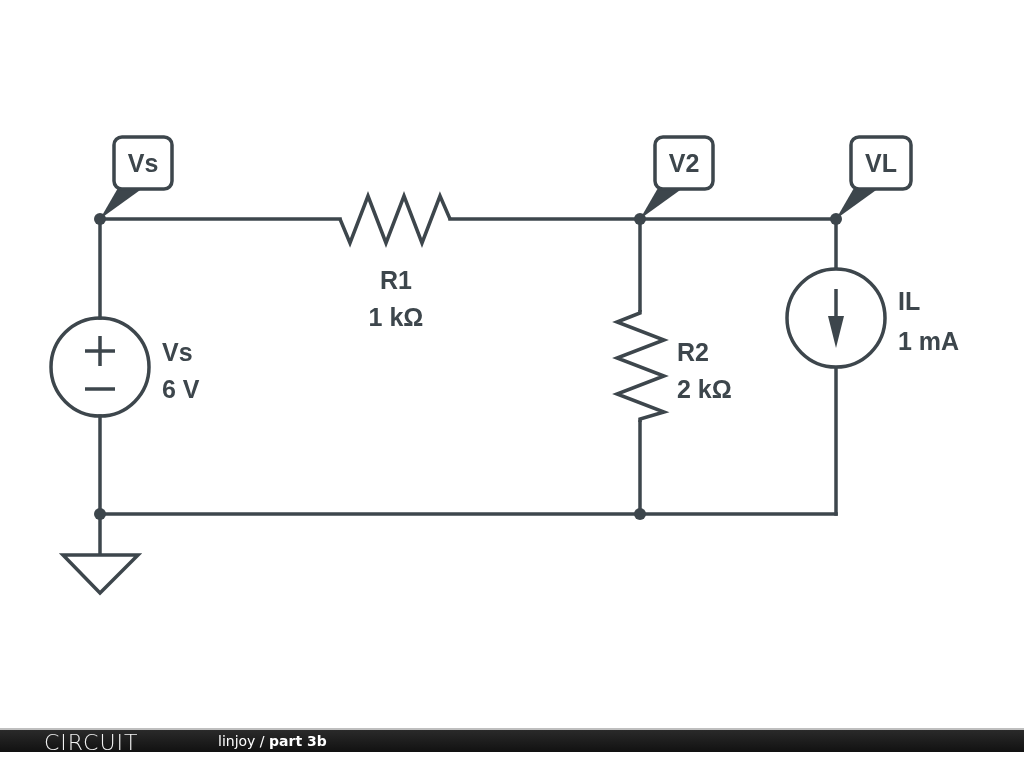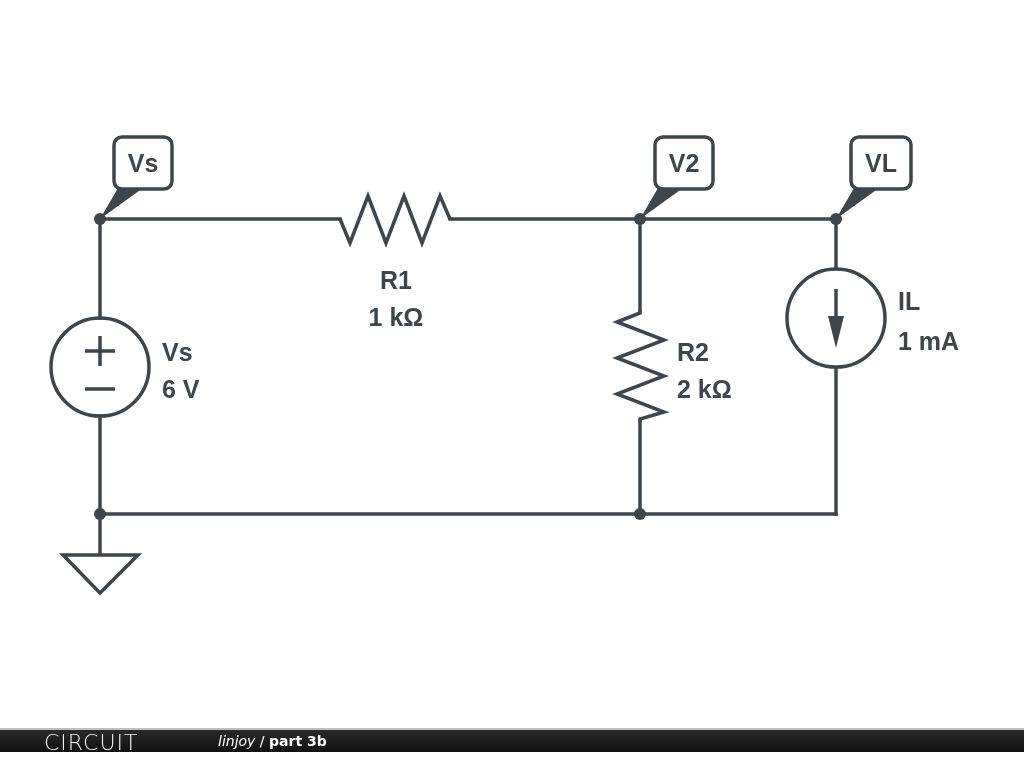--- a/index.html
+++ b/index.html
@@ -13,21 +13,21 @@
   .tag-text { font-family: "Liberation Sans", sans-serif; font-weight: bold; font-size: 25px; fill: #3d464c; text-anchor: middle; }
   .footer { position: absolute; left: 0; top: 728px; width: 1024px; height: 24px;
             background: linear-gradient(#2a2a2a, #111111); border-top: 2px solid #bfbfbf; box-sizing: border-box; }
   .logo { position: absolute; left: 40px; top: 2px; width: 140px; height: 38px; }
   .logo-top { position: absolute; left: 4px; top: 0; color: #f2f2f2; font-family: "DejaVu Sans", sans-serif;
               font-size: 22px; letter-spacing: 1px; font-weight: 200; line-height: 22px; }
   .logo-bottom { position: absolute; left: 88px; top: 19px; color: #ffffff; font-family: "DejaVu Sans", sans-serif;
                  font-size: 14px; font-weight: normal; line-height: 16px; }
   .logo-svg { position: absolute; left: 2px; top: 22px; }
   .meta { position: absolute; left: 218px; top: 2px; color: #ffffff; font-family: "DejaVu Sans", sans-serif; font-size: 14px; line-height: 18px; }
-  .meta .user { font-style: italic; }
+  .meta .user { }
   .meta .title { font-weight: bold; }
   .meta a { color: #ffffff; text-decoration: none; }
 </style>
 </head>
 <body>
 
 <svg id="schematic" viewBox="0 0 1024 728" xmlns="http://www.w3.org/2000/svg">
 
   <g>
     <path class="wire" d="M100 219 H340"></path>

